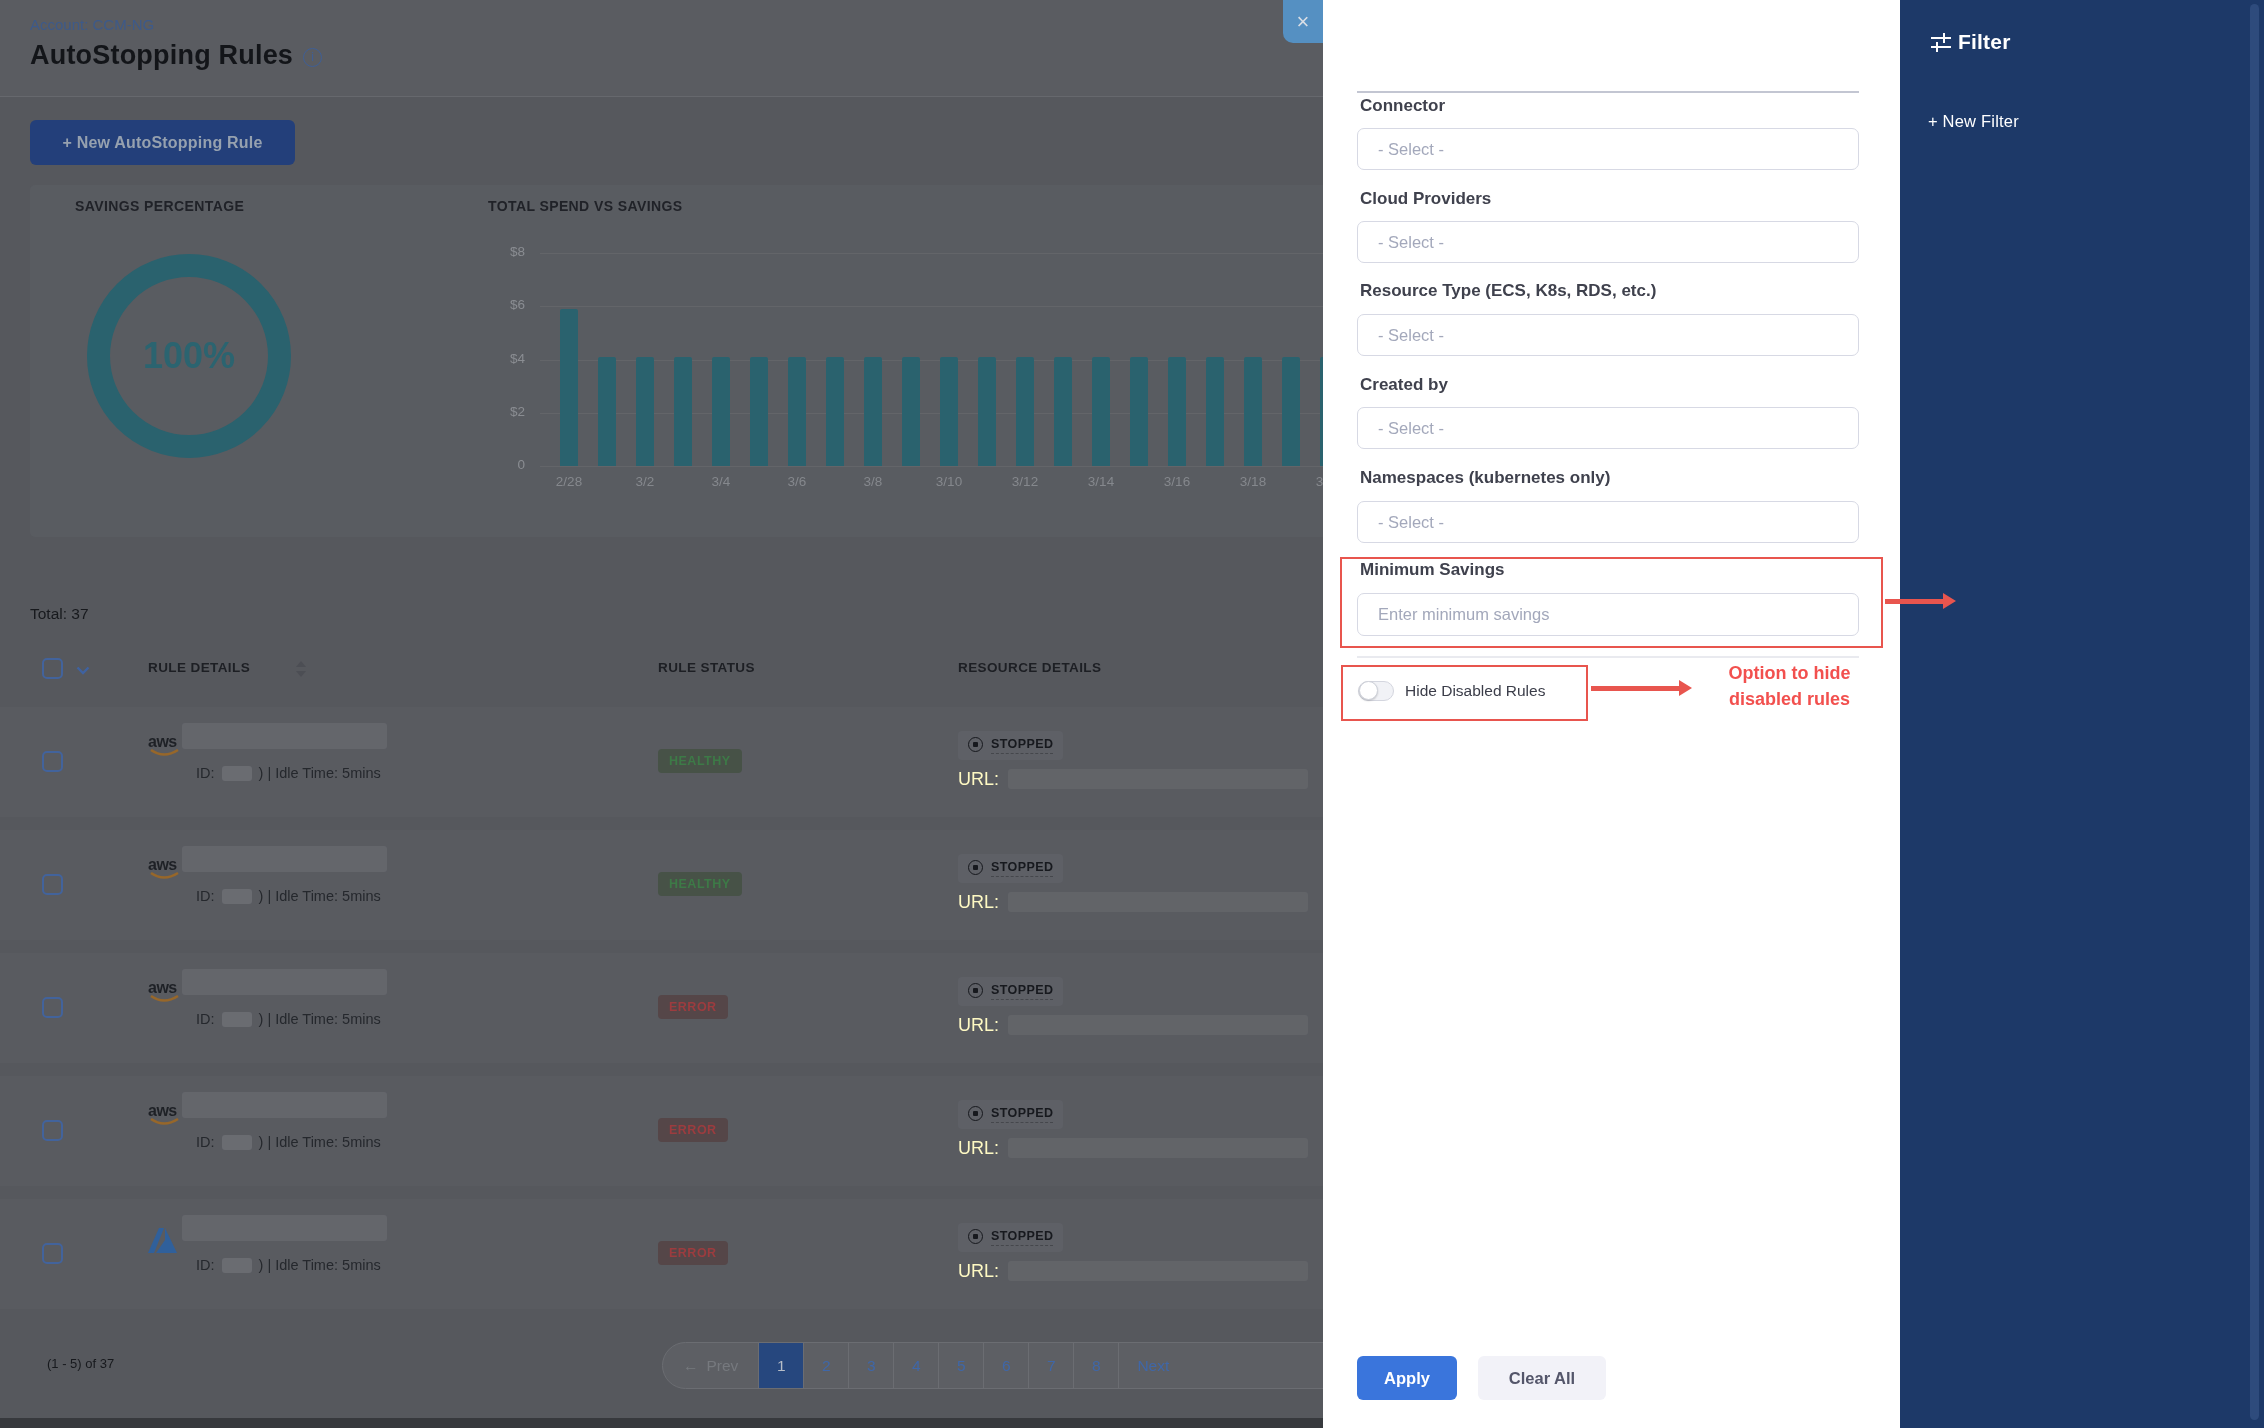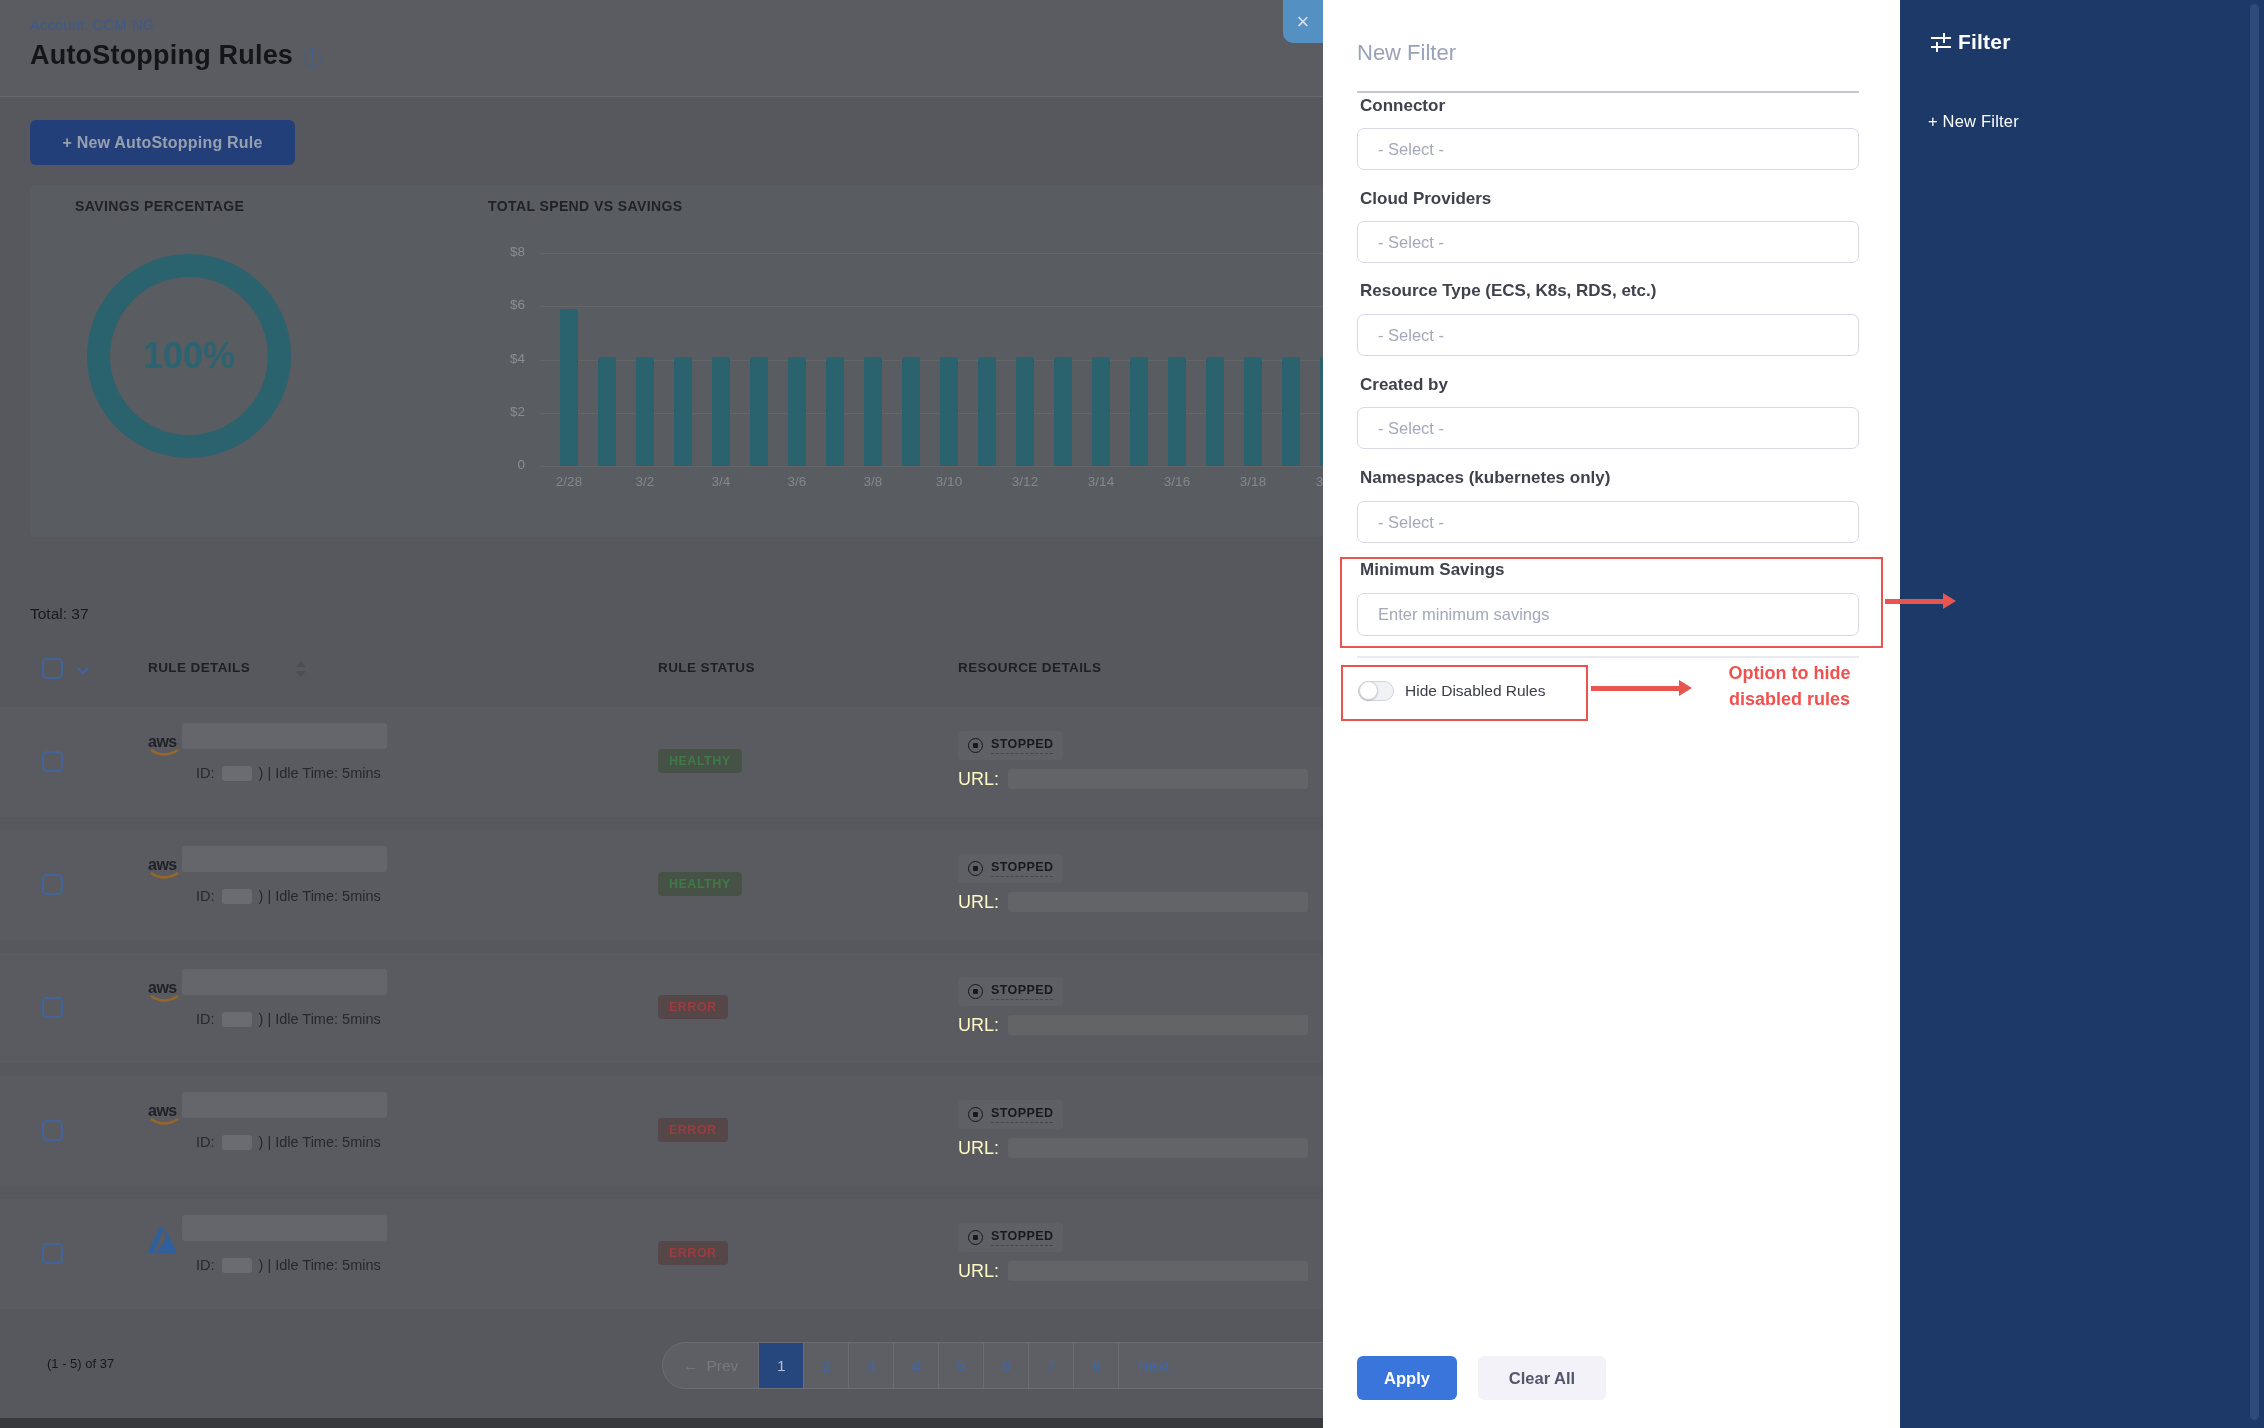--- a/index.html
+++ b/index.html
@@ -29,21 +29,21 @@
   .thead{position:absolute;left:0;top:648px;width:1323px;height:52px;}
   .th{position:absolute;top:12px;font-size:13.5px;font-weight:bold;color:#1d1f24;letter-spacing:.4px;}
   .checkbox{width:21px;height:21px;border:2px solid #42639c;border-radius:5px;background:transparent;}
   .row{position:absolute;left:0;width:1323px;height:110px;background:#595b60;}
   .redact{background:#64666b;border-radius:3px;position:absolute;}
   .idline{position:absolute;left:196px;top:58px;display:flex;align-items:center;gap:7px;font-size:14.5px;color:#25282d;}
   .idchip{width:30px;height:15px;background:#6a6c71;border-radius:3px;display:inline-block;}
   .badge{position:absolute;left:658px;top:42px;padding:5px 11px;border-radius:4px;font-size:12.5px;font-weight:bold;letter-spacing:.5px;}
   .badge.h{background:#475247;color:#3d7a47;}
   .badge.e{background:#554648;color:#9c3c3f;}
-  .stopped{position:absolute;left:958px;top:24px;display:inline-flex;align-items:center;gap:8px;background:#5e6066;border-radius:4px;padding:6px 10px;}
+  .stopped{position:absolute;left:958px;top:24px;display:inline-flex;align-items:flex-start;gap:8px;background:#5e6066;border-radius:4px;padding:6px 10px;}
   .stop-ic{width:15px;height:15px;border:1.7px solid #17191e;border-radius:50%;display:inline-flex;align-items:center;justify-content:center;}
   .stop-ic i{width:5px;height:5px;background:#17191e;border-radius:1px;display:block;}
   .stop-tx{font-size:12.5px;font-weight:bold;color:#17191e;letter-spacing:.4px;border-bottom:1.5px dashed #45474c;padding-bottom:2px;}
   .urlline{position:absolute;left:958px;top:62px;font-size:18px;color:#fef9c3;}
   .aws-logo{position:absolute;left:148px;top:26px;width:40px;height:34px;}
   .aws-logo b{font-size:16px;color:#1e2126;letter-spacing:-.5px;}
   .az-logo{position:absolute;left:148px;top:28px;}
 
   .range-label{position:absolute;left:47px;top:1356px;font-size:13px;color:#17191d;}
   .pager{position:absolute;left:662px;top:1342px;height:47px;display:flex;align-items:stretch;background:#5d5f64;border:1px solid #6b6d72;border-radius:24px;overflow:hidden;width:768px;}
@@ -294,21 +294,20 @@
         <div class="pg next">Next</div>
       </div>
     <div class="bottom-strip"></div>
   </div>
 
   <div class="close-btn">
       <span>×</span>
     </div>
 
   <div class="drawer">
-    <input class="d-title" placeholder="New Filter" style="">
     <div class="d-divider" style="top:91px;"></div>
 
     <div id="fields">
         <div class="f-label" style="top: 96px;">Connector</div>
         <div class="f-select" style="top: 128px;">- Select -</div>
         <div class="f-label" style="top: 189px;">Cloud Providers</div>
         <div class="f-select" style="top: 221px;">- Select -</div>
         <div class="f-label" style="top: 281px;">Resource Type (ECS, K8s, RDS, etc.)</div>
         <div class="f-select" style="top: 314px;">- Select -</div>
         <div class="f-label" style="top: 375px;">Created by</div>

